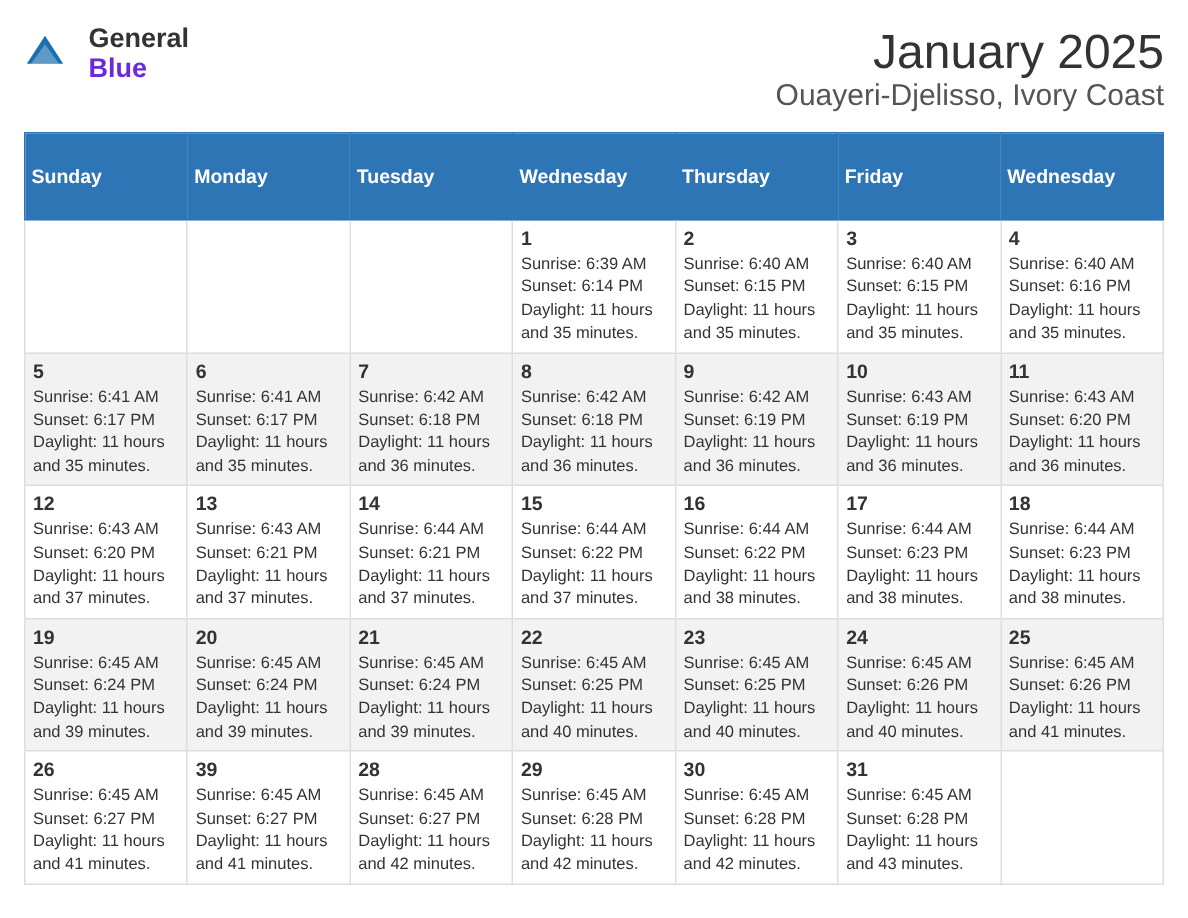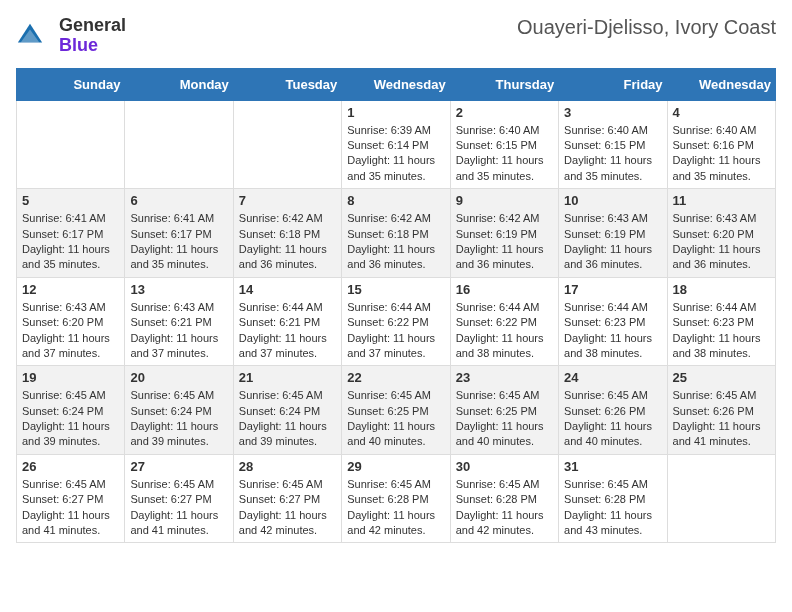--- a/index.html
+++ b/index.html
@@ -55,22 +55,22 @@
     table {
       width: 100%;
       border-collapse: collapse;
       font-size: 11px;
     }
     thead tr {
       background-color: #2e75b6;
       color: #fff;
     }
     thead th {
-      padding: 8px 4px;
-      text-align: right;
+      padding: 21px 4px;
+      text-align: left;
       font-size: 13px;
       font-weight: bold;
       border: 1px solid #2e75b6;
     }
     tbody tr {
       border-bottom: 1px solid #ccc;
     }
     tbody tr:nth-child(odd) {
       background-color: #fff;
     }
@@ -108,20 +108,21 @@
     <svg class="logo-icon" viewBox="0 0 30 30" xmlns="http://www.w3.org/2000/svg">
       <polygon points="15,2 28,22 2,22" fill="#1a6faf"></polygon>
       <polygon points="15,8 25,22 5,22" fill="#fff" opacity="0.3"></polygon>
     </svg>
     <div class="logo-text">
       <span class="logo-general">General</span>
       <span class="logo-blue">Blue</span>
     </div>
   </div>
   <div class="title-block">
+    <div class="main-title">January 2025</div>
     <div class="subtitle">Ouayeri-Djelisso, Ivory Coast</div>
   </div>
 </div>
 
 <table>
   <thead>
     <tr>
     <th>Sunday</th>
         <th>Monday</th>
         <th>Tuesday</th>
@@ -242,21 +243,21 @@
           <span class="day-number">25</span>
           <div class="day-info">Sunrise: 6:45 AM<br>Sunset: 6:26 PM<br>Daylight: 11 hours and 41 minutes.</div>
         </td>
       </tr>
       <tr>
         <td>
           <span class="day-number">26</span>
           <div class="day-info">Sunrise: 6:45 AM<br>Sunset: 6:27 PM<br>Daylight: 11 hours and 41 minutes.</div>
         </td>
         <td>
-          <span class="day-number">27</span>
+          <span class="day-number">39</span>
           <div class="day-info">Sunrise: 6:45 AM<br>Sunset: 6:27 PM<br>Daylight: 11 hours and 41 minutes.</div>
         </td>
         <td>
           <span class="day-number">28</span>
           <div class="day-info">Sunrise: 6:45 AM<br>Sunset: 6:27 PM<br>Daylight: 11 hours and 42 minutes.</div>
         </td>
         <td>
           <span class="day-number">29</span>
           <div class="day-info">Sunrise: 6:45 AM<br>Sunset: 6:28 PM<br>Daylight: 11 hours and 42 minutes.</div>
         </td>

